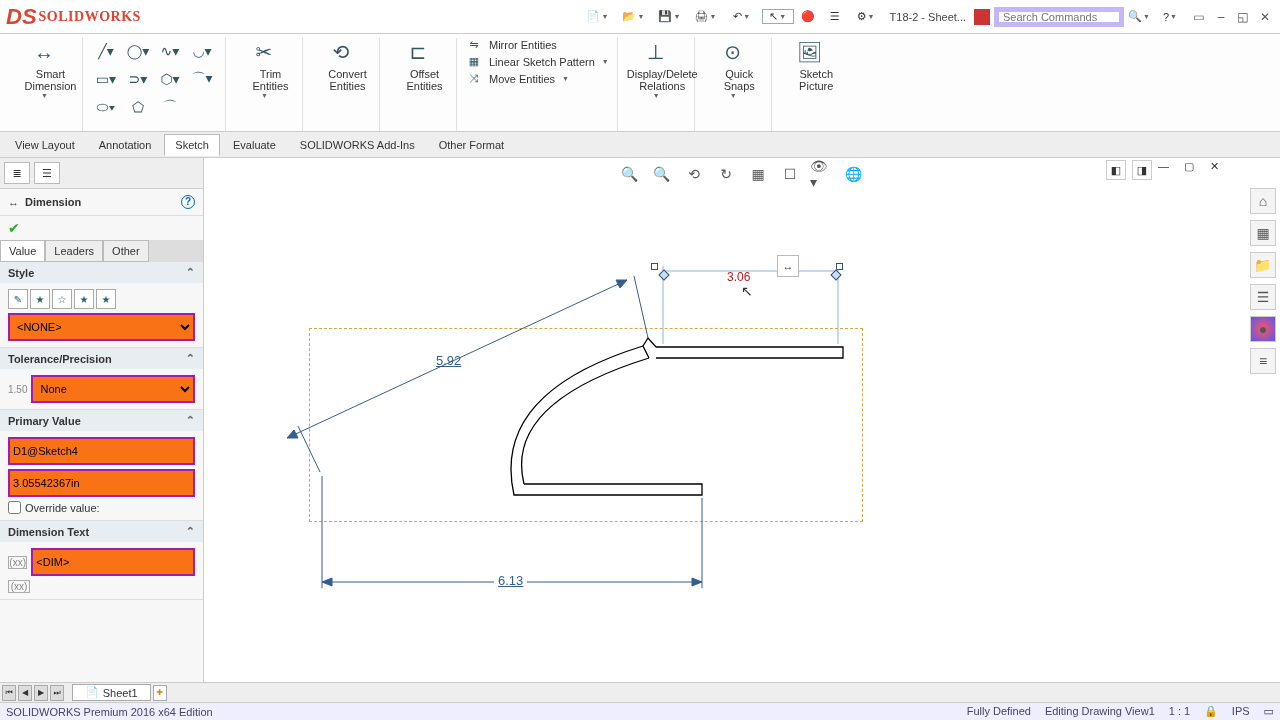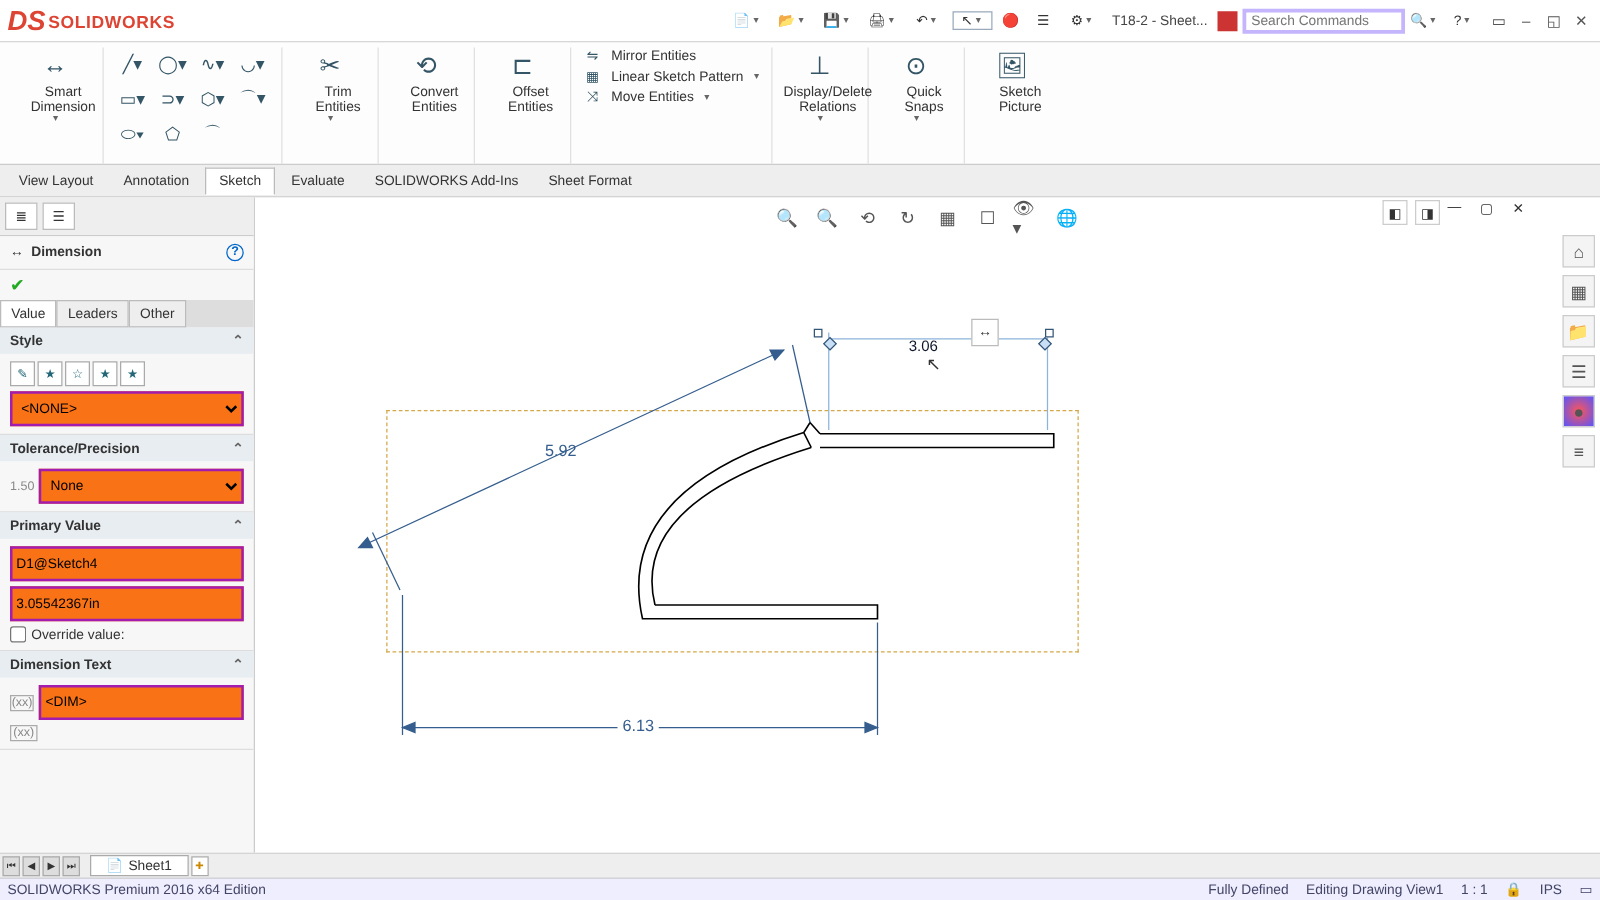--- a/index.html
+++ b/index.html
@@ -2,29 +2,29 @@
 <html><head>
 <meta charset="utf-8">
 <style>
 * { box-sizing: border-box; margin: 0; padding: 0; font-family: "Segoe UI", Arial, sans-serif; }
 body { width: 1280px; height: 720px; background: #fff; overflow: hidden; font-size: 11px; color: #333; }
 
 
 .titlebar { height: 34px; display: flex; align-items: center; border-bottom: 1px solid #ccc; background: #fff; }
 .logo { width: 160px; height: 34px; display: flex; align-items: center; padding-left: 6px; }
 .logo-ds { color: #d43; font-style: italic; font-weight: bold; font-size: 22px; margin-right: 2px; }
-.logo-text { color: #d43; font-weight: bold; font-size: 14px; letter-spacing: 0.5px; }
+.logo-text { color: #d43; font-weight: bold; font-size: 14px; letter-spacing: 0.5px; font-family: Liberation Serif, serif; }
 .menubar { display: flex; gap: 12px; padding-left: 14px; }
 .menubar span { cursor: pointer; }
 .pin { margin-left: 8px; color: #06c; font-size: 12px; }
 .qat { display: flex; align-items: center; gap: 4px; margin-left: auto; padding-right: 6px; }
 .qat .ico { width: 22px; height: 22px; display: inline-flex; align-items: center; justify-content: center; border: 1px solid transparent; }
 .qat .split { width: 32px; display: inline-flex; align-items: center; justify-content: center; }
 .dropdown-arrow { font-size: 7px; color: #666; margin-left: 1px; }
-.searchbox { width: 130px; height: 20px; border: 3px solid #c4b5fd; padding: 0 4px; font-size: 11px; }
+.searchbox { width: 130px; height: 20px; border: 5px solid #c4b5fd; padding: 0 4px; font-size: 11px; }
 .doc-title { font-size: 11px; color: #444; padding: 0 4px; max-width: 90px; overflow: hidden; white-space: nowrap; text-overflow: ellipsis; }
 .sw-icon { width:16px; height:16px; background:#c33; display:inline-block; }
 .winbtn { width: 18px; height: 16px; display: inline-flex; align-items: center; justify-content: center; color: #555; font-size: 12px; }
 
 
 .ribbon { height: 98px; border-bottom: 1px solid #ccc; display: flex; background: #fdfdfd; padding: 4px 6px 0 6px; }
 .rgroup { display: flex; flex-direction: column; align-items: center; padding: 0 8px; border-right: 1px solid #e0e0e0; }
 .rgroup:last-child { border-right: none; }
 .bigbtn { display: flex; flex-direction: column; align-items: center; width: 60px; cursor: pointer; }
 .bigbtn .ico { width: 28px; height: 28px; display: flex; align-items: center; justify-content: center; font-size: 20px; color: #356; }
@@ -63,35 +63,35 @@
 .row2 .pre { width:22px; color:#888; font-size:10px;}
 label.chk { display:flex; align-items:center; gap:4px; font-size:11px;}
 
 
 .canvas-wrap { flex:1; position:relative; background:#fff; }
 .hudbar { position:absolute; top:2px; left:50%; transform:translateX(-50%); display:flex; gap:8px; background:#fff; padding:2px 6px; }
 .hudbar .h { width:24px; height:24px; display:flex; align-items:center; justify-content:center; color:#555; font-size:14px;}
 .viewstack { position:absolute; right:4px; top:30px; display:flex; flex-direction:column; gap:6px; }
 .viewstack .v { width:26px; height:26px; border:1px solid #ccc; background:#f4f4f4; display:flex; align-items:center; justify-content:center; font-size:14px; color:#555;}
 .dotted-box { position:absolute; border:1px dashed #d4a84a; }
-.dim-text { position:absolute; color:#355e8e; font-size:13px; }
-.dim-edit { position:absolute; color:#0f172a; font-size:12px; }
+.dim-text { position:absolute; color:#355e8e; font-size:13px;text-decoration:underline; }
+.dim-edit { position:absolute; color:#b91c1c; font-size:12px; }
 .handle { position:absolute; width:7px; height:7px; background:#fff; border:1px solid #357; }
 .diamond { position:absolute; width:8px; height:8px; background:#c8dff5; border:1px solid #357; transform:rotate(45deg);}
 .smallicon { position:absolute; width:22px; height:22px; border:1px solid #bbb; background:#fff; display:flex; align-items:center; justify-content:center;}
 svg.drawing { position:absolute; top:0; left:0; }
 
 
 .sheettabs { height: 20px; background: #eee; border-top:1px solid #ccc; display:flex; align-items:center; padding-left:2px; gap:2px;}
 .sheettabs .nav { width:14px; height:16px; border:1px solid #aaa; background:#ddd; display:flex; align-items:center; justify-content:center; font-size:8px;}
 .sheettabs .sheet { padding:1px 12px; background:#fff; border:1px solid #aaa; margin-left:6px; display:flex; align-items:center; gap:4px;}
 
 
 .statusbar { height: 18px; background: #eef; border-top: 1px solid #ccc; display:flex; align-items:center; padding:0 6px; font-size:11px; color:#446;gap:31px;}
-.statusbar .r { margin-left:auto; display:flex; gap:14px; align-items:center;}
+.statusbar .r { margin-left:auto; display:flex; gap:14px; align-items:flex-start;}
 </style>
 </head>
 <body>
 
 <div class="titlebar">
   <div class="logo">
     <span class="logo-ds">DS</span>
     <span class="logo-text">SOLIDWORKS</span>
   </div>
   <div class="qat">
@@ -205,21 +205,21 @@
     </div>
   </div>
 </div>
 
 <div class="tabstrip">
   <div class="tab">View Layout</div>
   <div class="tab">Annotation</div>
   <div class="tab active">Sketch</div>
   <div class="tab">Evaluate</div>
   <div class="tab">SOLIDWORKS Add-Ins</div>
-  <div class="tab">Sheet Format</div>
+  <div class="tab">Other Format</div>
 </div>
 
 <div class="mainrow">
 
   <div class="leftpanel">
     <div class="lp-top">
       <div class="tico">≣</div>
       <div class="tico">☰</div>
     </div>
     <div class="pm-head">

